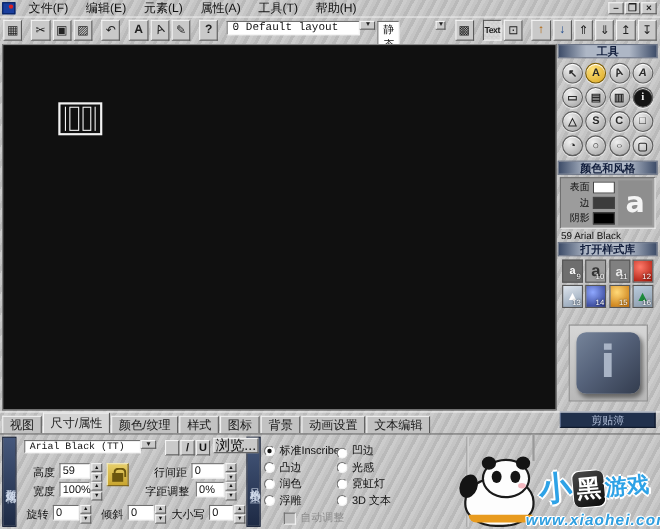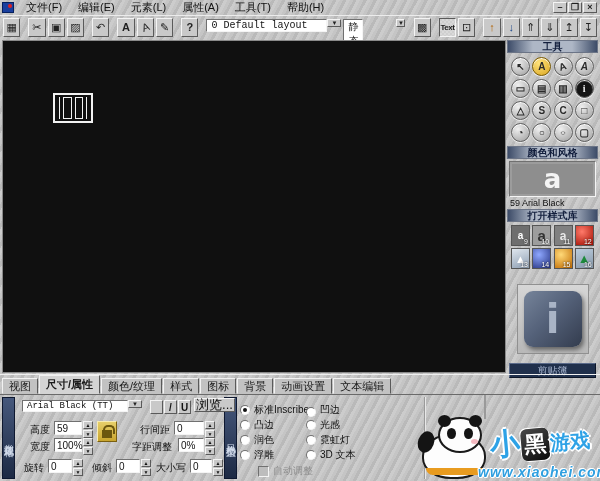--- a/index.html
+++ b/index.html
@@ -105,21 +105,21 @@
     border:1px solid; border-color:#5a6a8a #0c1527 #0c1527 #5a6a8a;
     color:#aab8d2; font-size:10px; display:flex; align-items:center; justify-content:center; }
 
   
   .tabbar{ position:absolute; left:0; top:374px; right:0; height:20px;
     display:flex; align-items:flex-end; padding-left:2px; gap:1px;
     border-top:1px solid #efefef; }
   .tab{ height:16px; padding:1px 6px; font-size:11px; color:#1a1a1a;
     background:#c2c2c2; border:1px solid; border-color:#f2f2f2 #5a5a5a transparent #f2f2f2;
     display:flex; align-items:center; }
-  .tab.active{ height:19px; background:#d4d4d4; font-weight:bold;margin-top:32px; }
+  .tab.active{ height:19px; background:#d4d4d4; font-weight:normal;margin-top:32px; }
 
   
   .bottom{ position:absolute; left:0; top:394px; width:600px; height:87px;
     border-top:1px solid #6a6a6a; }
   .vbar{ position:absolute; top:2px; bottom:2px; width:13px;
     background:linear-gradient(180deg,#46587c,#1d2a44);
     border:1px solid #0e1830; color:#d2dcec; font-size:10px; letter-spacing:1px;
     writing-mode:vertical-rl; text-orientation:upright;
     display:flex; align-items:center; justify-content:center; }
   .vbar.left{ left:2px; } .vbar.mid{ left:224px; }
@@ -274,20 +274,34 @@
       <span class="tool">○</span>
       <span class="tool">
           <span class="squish">○</span>
         </span>
       <span class="tool">▢</span>
     </div>
 
     <div class="phead">颜色和风格</div>
 
     <div class="colorbox">
+      <div class="crows">
+        <div class="crow">
+          <span class="lbl">表面</span>
+          <span class="sw" style="background: rgb(255, 255, 255);"></span>
+        </div>
+        <div class="crow">
+          <span class="lbl">边</span>
+          <span class="sw" style="background: rgb(60, 60, 60);"></span>
+        </div>
+        <div class="crow">
+          <span class="lbl">阴影</span>
+          <span class="sw" style="background: rgb(0, 0, 0);"></span>
+        </div>
+      </div>
       <div class="apreview">a</div>
     </div>
     <div class="fontinfo">59 Arial Black</div>
 
     <div class="phead">打开样式库</div>
 
     <div class="stylegrid">
       <span class="stile s9">
           <i style="font-style:normal">a</i>
           <span class="num">9</span>

